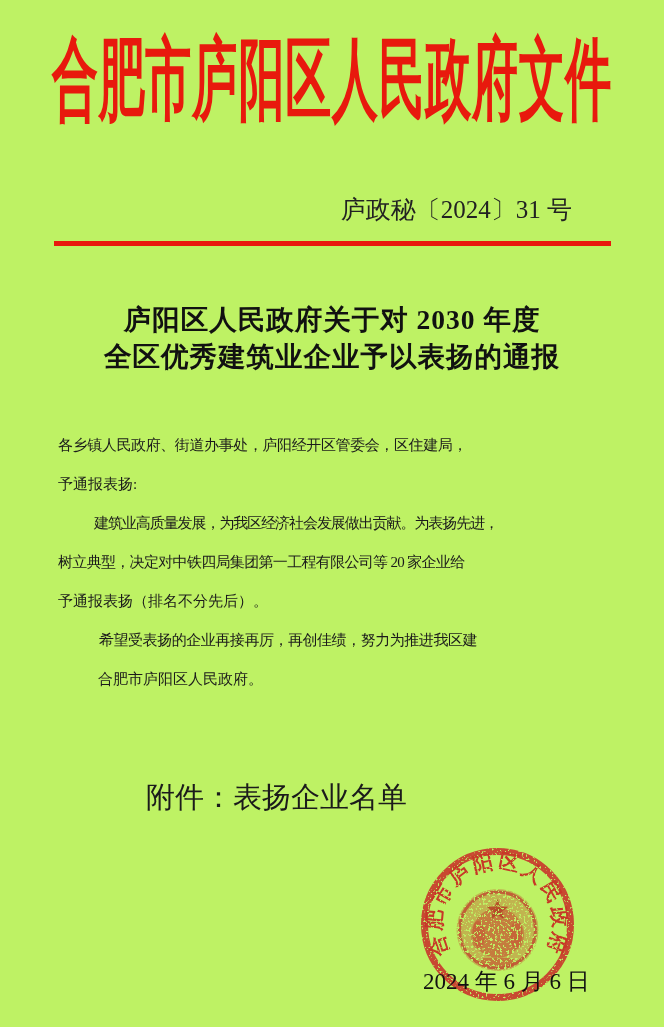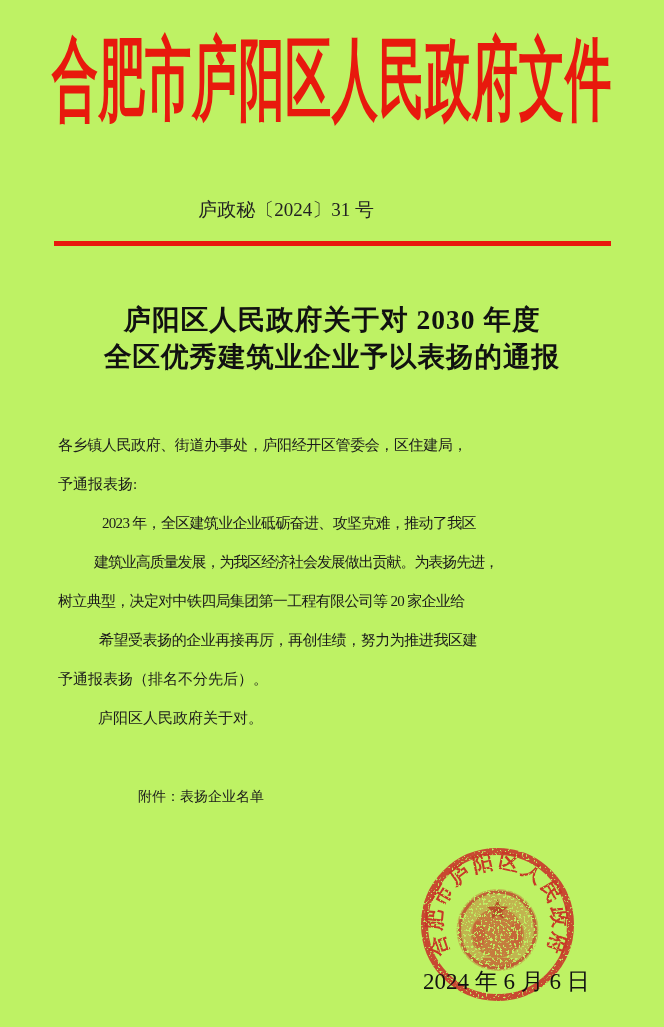--- a/index.html
+++ b/index.html
@@ -12,42 +12,42 @@
   
   .masthead{
     position:absolute; left:52px; top:26px; width:560px; height:56px;
     transform:scaleY(1.95); transform-origin:50% 0;
     font-size:46px; line-height:56px; font-weight:700;
     color:#e8190d; white-space:nowrap; text-align:left;
   }
   
   .docnum{
     position:absolute; left:0; top:196px; width:572px;
-    text-align:center; font-size:19px; line-height:28px; color:#222;
+    text-align:right; font-size:25px; line-height:28px; color:#222;
   }
   .redline{
     position:absolute; left:54px; top:241px; width:557px; height:5px;
     background:#e8190d;
   }
   .doc-title{
     position:absolute; left:0; top:301px; width:664px;
     text-align:center; font-weight:700; font-size:27.5px; line-height:37px;
     color:#111; letter-spacing:1px;
   }
   .body-block{
     position:absolute; left:58px; top:426px; width:549px;
     font-size:15px; color:#1b1b1b;
   }
   .bline{height:39px; line-height:39px; white-space:nowrap; overflow:visible;}
   .ind-p2{padding-left:44px;}
   .ind-p3a{padding-left:41px;}
   .ind-p3b{padding-left:40px;}
   .attach{
-    position:absolute; left:62px; top:777px; width:549px;
-    font-size:14px; line-height:40px; color:#1b1b1b;
+    position:absolute; left:70px; top:777px; width:549px;
+    font-size:29px; line-height:40px; color:#1b1b1b;
   }
   .attach-inner{padding-left:76px;}
   .seal{position:absolute; left:412px; top:839px; width:171px; height:171px;}
   .issue-date{
     position:absolute; left:423px; top:966px;
     font-size:23px; line-height:32px; color:#111; white-space:nowrap;
   }
 </style>
 </head>
 <body>
@@ -65,26 +65,25 @@
   <div class="redline"></div>
 
   <div class="doc-title">
     <div>庐阳区人民政府关于对 2030 年度</div>
     <div>全区优秀建筑业企业予以表扬的通报</div>
   </div>
 
   <div class="body-block">
     <div class="bline" style="letter-spacing: -0.392857px;"><span>各乡镇人民政府、街道办事处，庐阳经开区管委会，区住建局，</span></div>
     <div class="bline"><span>予通报表扬:</span></div>
-    <div class="bline ind-p2" style="letter-spacing: -0.689655px;"><span>2023 年，全区建筑业企业砥砺奋进、攻坚克难，推动了我区</span></div>
     <div class="bline" style="letter-spacing: -1.06897px; margin-left: 36px;"><span>建筑业高质量发展，为我区经济社会发展做出贡献。为表扬先进，</span></div>
     <div class="bline" style="letter-spacing: -0.677419px;"><span>树立典型，决定对中铁四局集团第一工程有限公司等 20 家企业给</span></div>
+    <div class="bline"><span>予通报表扬（排名不分先后）。</span></div>
     <div class="bline ind-p3a" style="letter-spacing: -0.461538px;"><span>希望受表扬的企业再接再厉，再创佳绩，努力为推进我区建</span></div>
-    <div class="bline"><span>予通报表扬（排名不分先后）。</span></div>
-    <div class="bline ind-p3b"><span>庐阳区人民政府关于对。</span></div>
+    <div class="bline ind-p3b"><span>合肥市庐阳区人民政府。</span></div>
   </div>
 
   <div class="attach">
     <div class="attach-inner"><span>附件：表扬企业名单</span></div>
   </div>
 
   <svg class="seal" viewBox="0 0 171 171">
     <defs>
       <filter id="roughMild" x="-10%" y="-10%" width="120%" height="120%">
         <feTurbulence type="fractalNoise" baseFrequency="0.5" numOctaves="2" seed="4" result="n"></feTurbulence>

